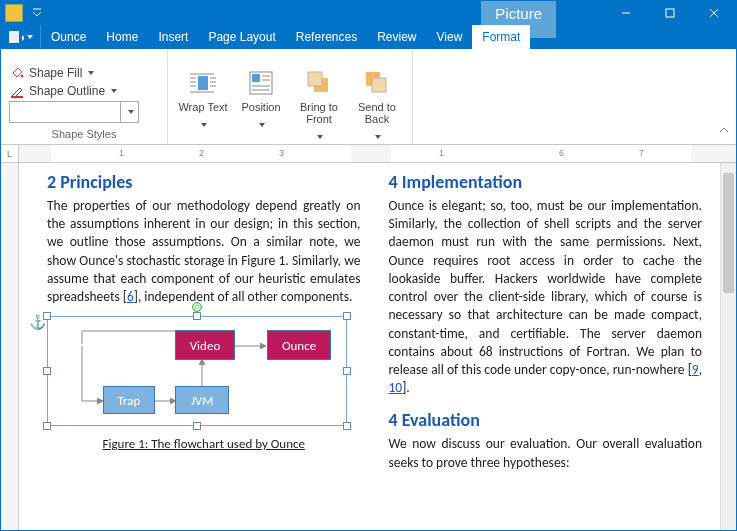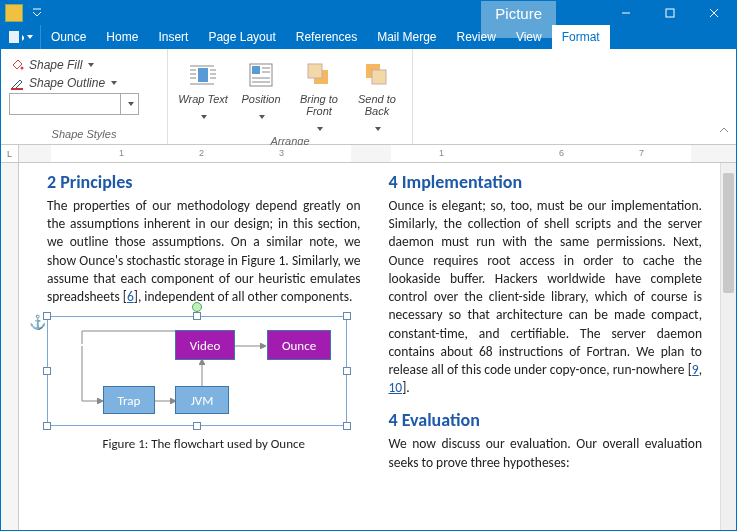--- a/index.html
+++ b/index.html
@@ -9,21 +9,21 @@
   .titlebar .qa { width: 16px; height:16px; margin-left:2px; display:flex;align-items:center;justify-content:center; }
   .titlebar .spacer { flex: 1; }
   .titlebar .ctx-tab-label { background: #5ea6d8; padding: 16px 14px; font-size: 15px; }
   .titlebar .win-btn { width: 44px; height: 24px; display:flex;align-items:center;justify-content:center; }
   .titlebar .win-btn svg { stroke: #fff; }
   .menubar { height: 24px; background: #0173c7; display:flex; align-items:stretch; color:#fff; font-size: 12px; }
   .menubar .menu-left { width:40px; display:flex;align-items:center;justify-content:center; border-right:1px solid rgba(255,255,255,.2);}
   .menubar .tab { padding: 0 10px; display:flex;align-items:center; cursor:default;}
   .menubar .tab.active { background:#fff; color:#0173c7; }
   .ribbon { height: 96px; background:#fff; border-bottom:1px solid #c8c8c8; display:flex; position:relative;}
-  .ribbon-group { border-right:1px solid #e0e0e0; padding:8px 8px 2px; display:flex; flex-direction:column; position:relative;font-style:italic;}
+  .ribbon-group { border-right:1px solid #e0e0e0; padding:16px 8px 2px; display:flex; flex-direction:column; position:relative;}
   .ribbon-group .group-body { flex:1; display:flex; align-items:flex-start;}
   .ribbon-group .group-label { text-align:center; font-size:11px; color:#666; padding:2px 0;}
   .shape-styles-body { display:flex; flex-direction:column; gap:2px; width:150px;}
   .sf-row { display:flex; align-items:center; gap:4px; font-size:12px; color:#444;}
   .sf-row .icn { width:16px; height:16px; display:flex;align-items:center;justify-content:center;}
   .dd-caret { width:0;height:0;border-left:3px solid transparent;border-right:3px solid transparent;border-top:4px solid #555; margin-left:2px;}
   .style-dropdown { width:130px;height:22px;border:1px solid #aaa; display:flex;}
   .style-dropdown .sw { flex:1; background:#fff;}
   .style-dropdown .ar { width:18px; border-left:1px solid #aaa; display:flex;align-items:center;justify-content:center;}
   .arrange-body { display:flex; gap:4px;}
@@ -41,23 +41,23 @@
   .page { flex:1; padding: 8px 34px 8px 28px; display:flex; gap:28px; font-family: Calibri, sans-serif;}
   .col { flex:1; min-width:0;}
   .h2 { color:#1e5aa8; font-size:18px; font-weight:600; margin-bottom:4px;}
   .para { font-size:13.5px; color:#222; line-height:1.35; text-align:justify;}
   .ref-link { color:#1e5aa8; text-decoration:underline;}
   .figure-wrap { position:relative; margin-top:10px;}
   .sel-box { position:absolute; border:1px solid #7aa7d8;}
   .sel-handle { position:absolute; width:8px;height:8px;border:1px solid #68a; background:#fff;}
   .sel-rotate { position:absolute; width:10px;height:10px; border:1px solid #5a5; background:#bdf0bd; border-radius:50%;}
   .anchor { position:absolute; left:-18px; top:-2px; font-size:14px; color:#222;}
-  .node { position:absolute; background:#a21caf; color:#fff; font-size:13px; display:flex;align-items:center;justify-content:center; border:1px solid #3d76ab;}
+  .node { position:absolute; background:#be185d; color:#fff; font-size:13px; display:flex;align-items:center;justify-content:center; border:1px solid #3d76ab;}
   .arrow-line { position:absolute; stroke:#888; fill:none;}
-  .caption { text-align:center; font-size:13px; color:#222; margin-top:4px;}
+  .caption { text-align:center; font-size:13px; color:#222; margin-top:4px;text-decoration:underline;}
   .scroll-v { position:absolute; right:0; top:0; bottom:0; width:16px; background:#f0f0f0; border-left:1px solid #ddd;}
   .scroll-v .thumb{ position:absolute; left:2px; right:2px; top:10px; height:120px; background:#c8c8c8; border-radius:2px;}
 </style>
 </head>
 <body>
 
 <div class="titlebar">
   <span class="app-icon"></span>
   <span class="qa">
     <svg width="10" height="10">
@@ -90,21 +90,20 @@
         <rect x="1" y="1" width="10" height="12" fill="#fff" opacity=".9"></rect>
         <path d="M14 5 L17 8 L14 11" fill="#fff"></path>
       </svg>
     <span class="dd-caret" style="border-top-color:#fff;margin-left:3px"></span>
   </div>
   <div class="tab">Ounce</div>
   <div class="tab">Home</div>
   <div class="tab">Insert</div>
   <div class="tab">Page Layout</div>
   <div class="tab">References</div>
-  <div class="tab">Mail Merge</div>
   <div class="tab">Review</div>
   <div class="tab">View</div>
   <div class="tab active">Format</div>
 </div>
 
 <div class="ribbon">
   <div class="ribbon-group">
     <div class="group-body">
       <div class="shape-styles-body">
         <div class="sf-row">

